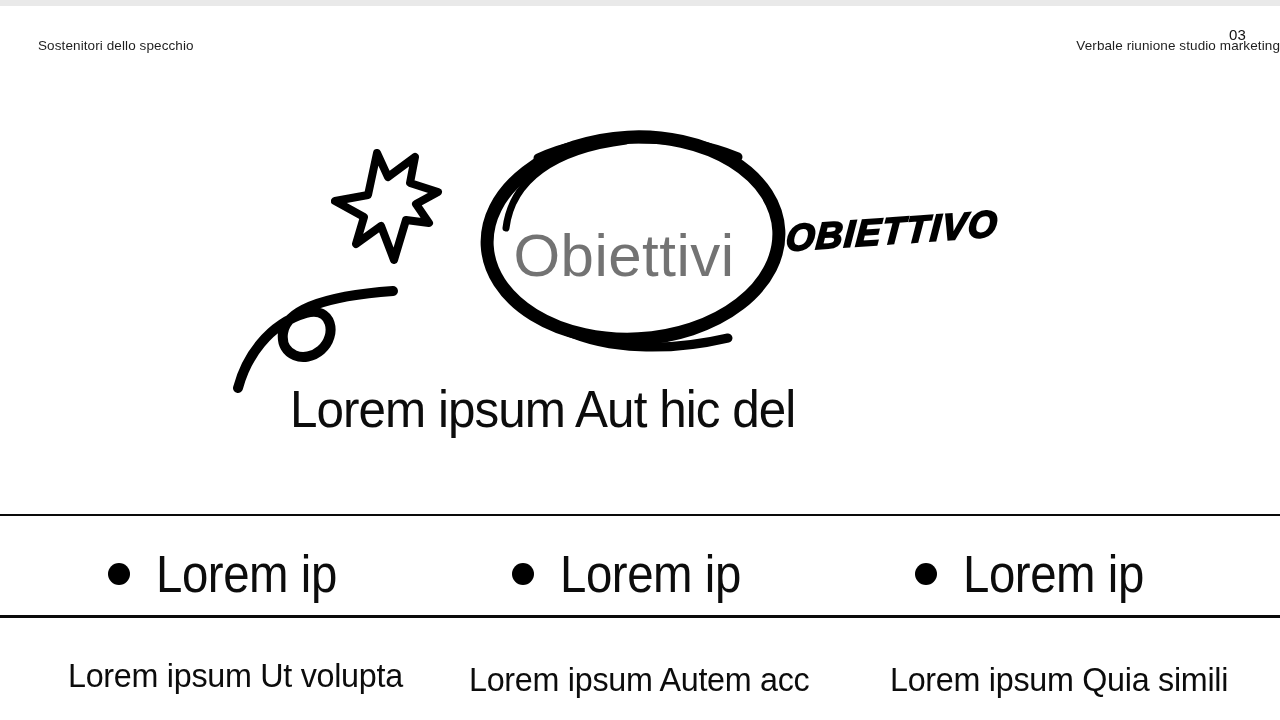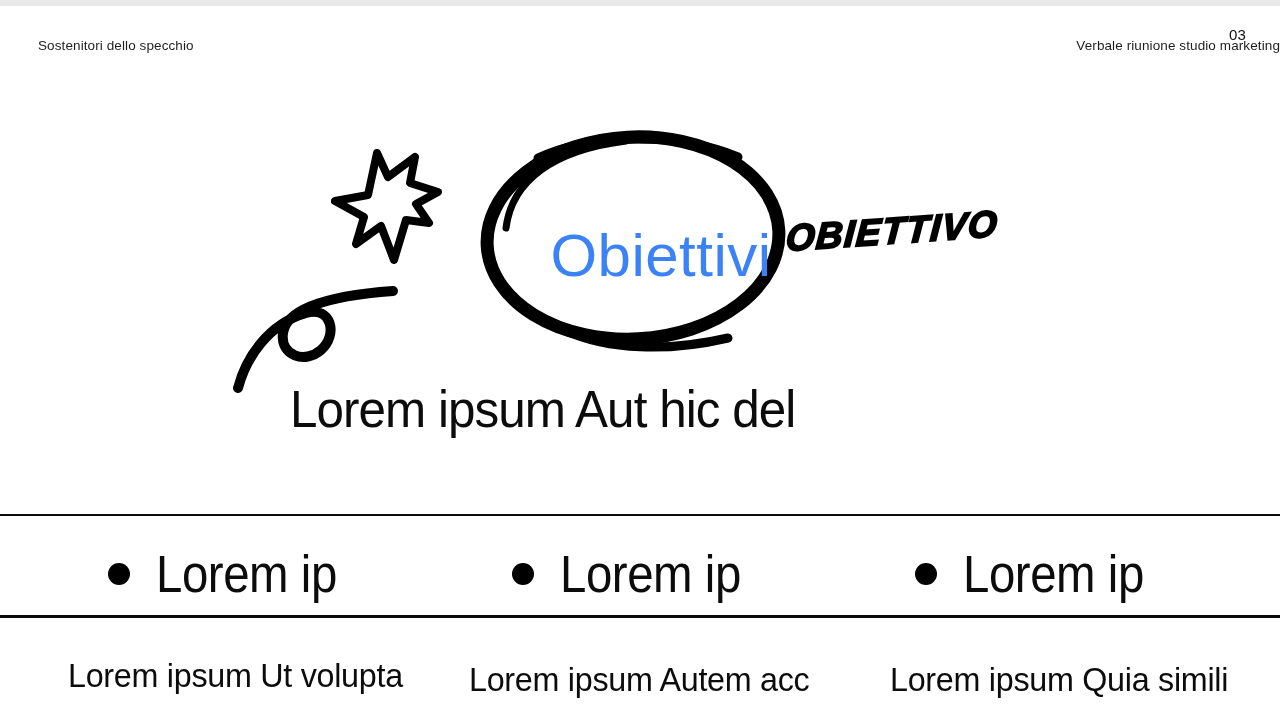--- a/index.html
+++ b/index.html
@@ -22,23 +22,23 @@
 
   
   .doodle { position: absolute; pointer-events: none; }
   .star-doodle   { left: 331px; top: 141px; }
   .swoosh-doodle { left: 226px; top: 274px; }
   .oval-doodle   { left: 476px; top: 120px; }
 
   
   .circled-title {
     position: absolute;
-    left: 506px; top: 202px; width: 310px; height: 96px;
+    left: 469px; top: 202px; width: 310px; height: 96px;
     display: flex; align-items: center; justify-content: center;
-    font-size: 60px; line-height: 1; letter-spacing: 0.5px; color: #3b82f6;
+    font-size: 60px; line-height: 1; letter-spacing: 0.5px; color: #737373;
     white-space: nowrap;
   }
   .marker-label {
     position: absolute;
     left: 786px; top: 212px;
     font-size: 37px; font-weight: bold; font-style: italic;
     letter-spacing: 1.5px; white-space: nowrap;
     color: #000; -webkit-text-stroke: 2px #000;
     transform: rotate(-4deg) skewX(-8deg);
     transform-origin: left center;

